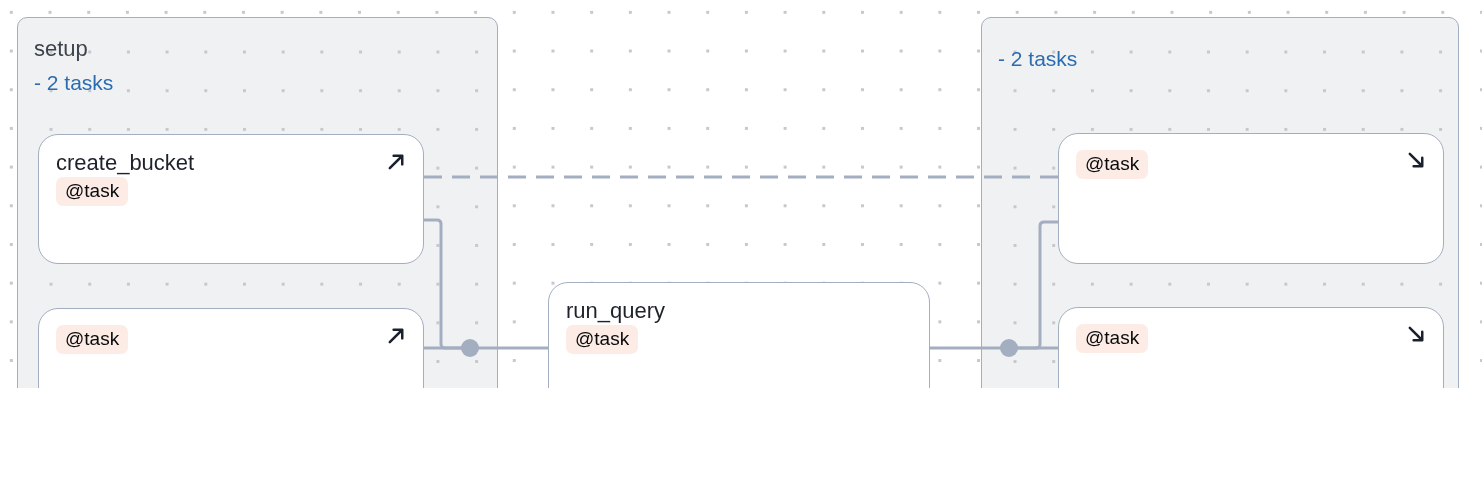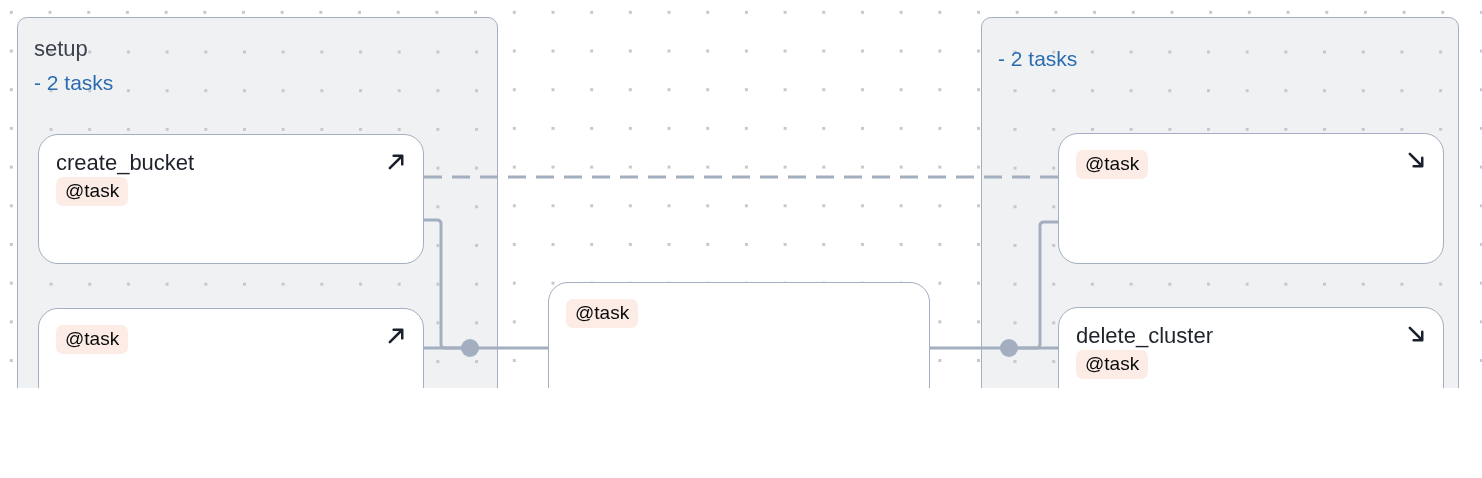--- a/index.html
+++ b/index.html
@@ -152,31 +152,31 @@
   </div>
 
   <div class="node" id="node-create-cluster">
     <span class="badge">@task</span>
     <svg class="node-arrow" viewBox="0 0 24 24">
       <path d="M5 19 L18 6 M9 6 H18 V15"></path>
     </svg>
   </div>
 
   <div class="node" id="node-run-query">
+    <div class="node-title">run_query</div>
     <span class="badge">@task</span>
   </div>
 
   <div class="node" id="node-delete-bucket">
     <span class="badge">@task</span>
     <svg class="node-arrow" viewBox="0 0 24 24">
       <path d="M5 5 L18 18 M18 9 V18 H9"></path>
     </svg>
   </div>
 
   <div class="node" id="node-delete-cluster">
-    <div class="node-title">delete_cluster</div>
     <span class="badge">@task</span>
     <svg class="node-arrow" viewBox="0 0 24 24">
       <path d="M5 5 L18 18 M18 9 V18 H9"></path>
     </svg>
   </div>
 
 </div>
 
 </body></html>

